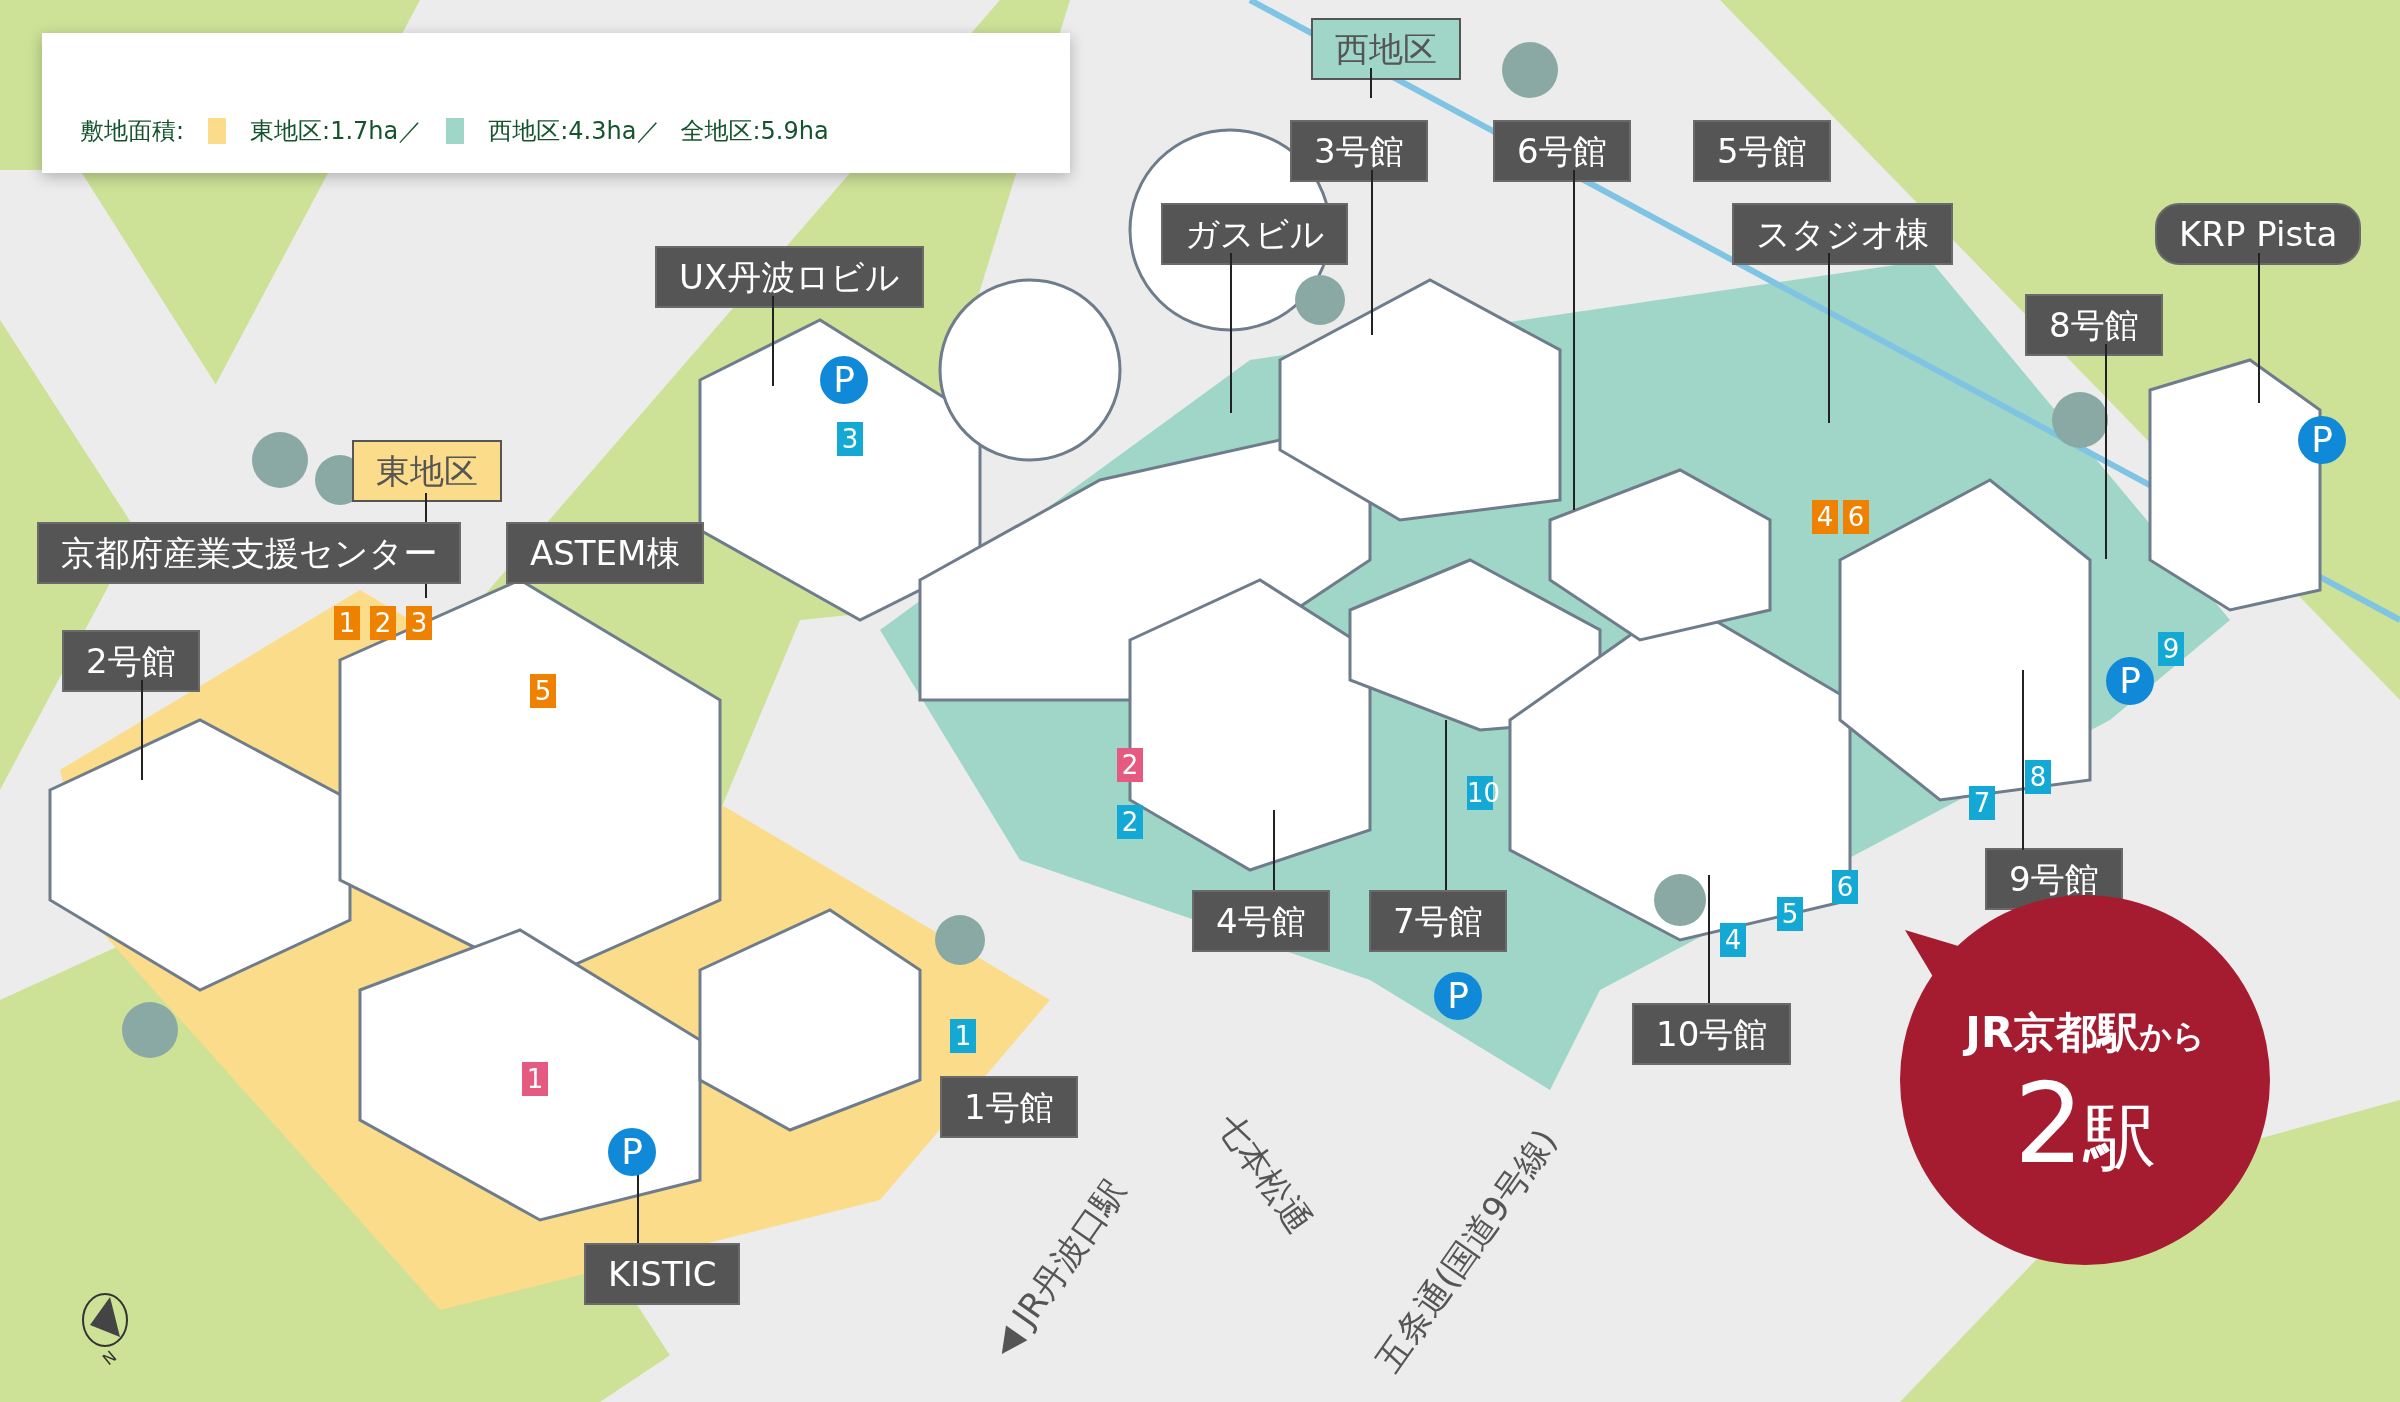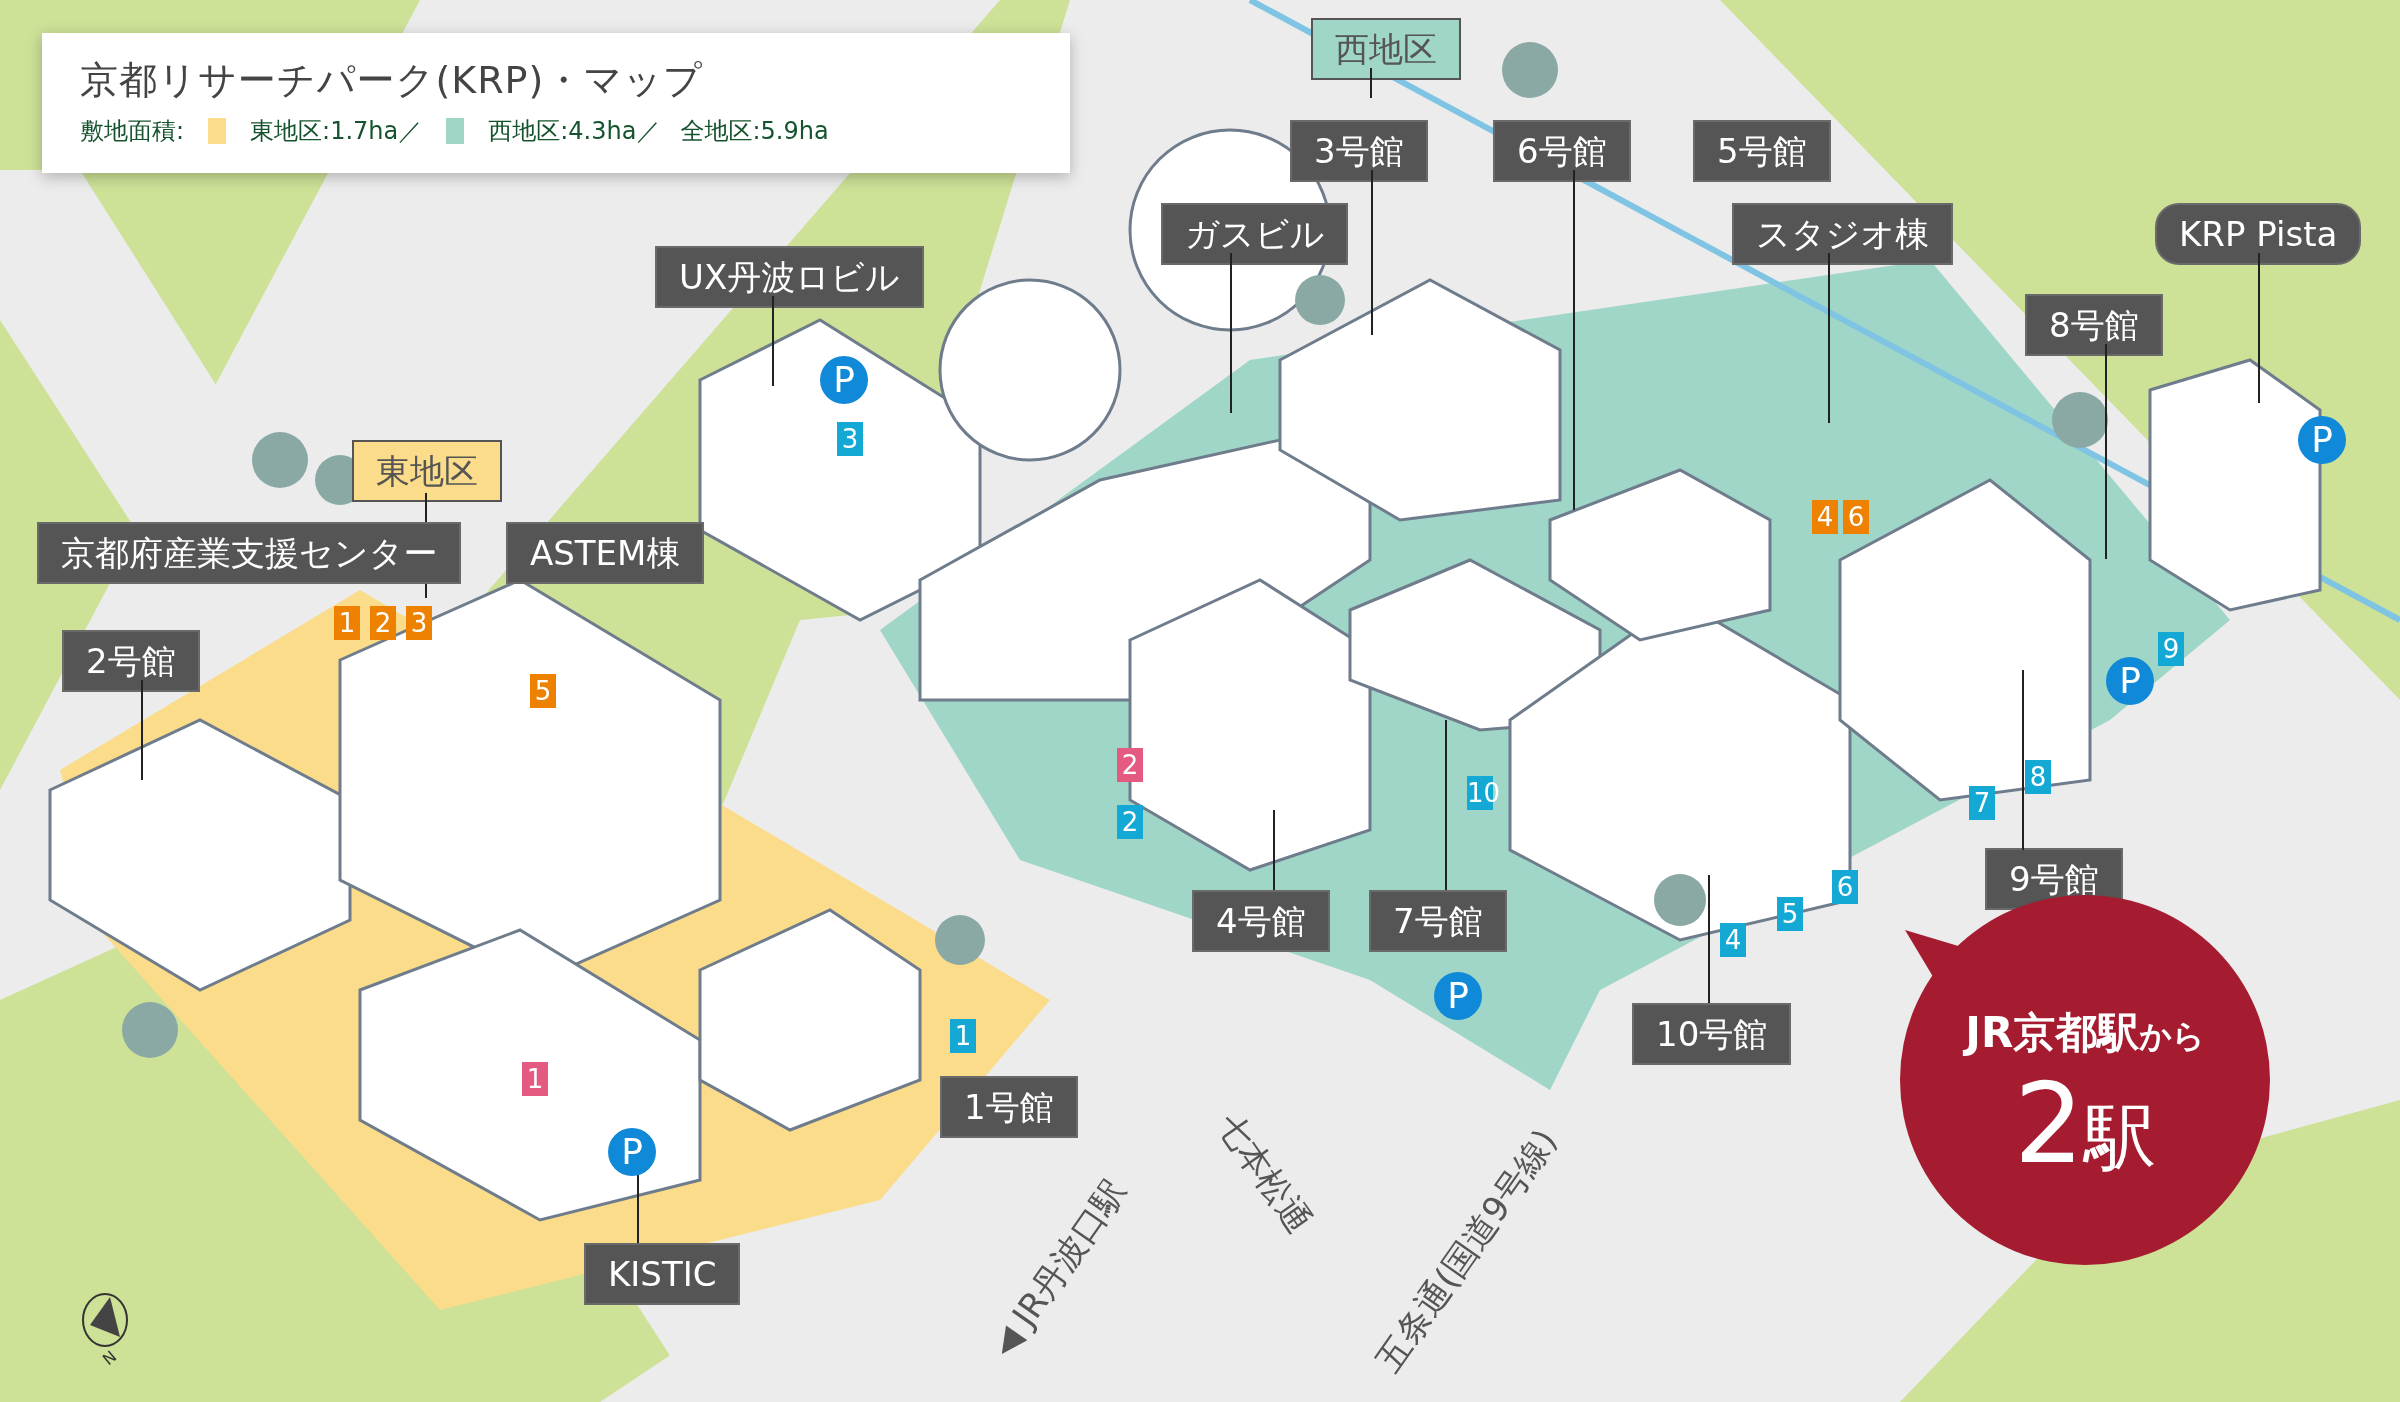--- a/index.html
+++ b/index.html
@@ -69,21 +69,20 @@
     <circle cx="1530" cy="70" r="28"></circle>
       <circle cx="1320" cy="300" r="25"></circle>
     <circle cx="2080" cy="420" r="28"></circle>
       <circle cx="1680" cy="900" r="26"></circle>
     <circle cx="960" cy="940" r="25"></circle>
       <circle cx="150" cy="1030" r="28"></circle>
   </g>
 </svg>
 
 <div id="legend">
-  <div class="title">京都リサーチパーク(KRP)・マップ</div>
   <div class="area">
     <span>敷地面積:</span>
     <span class="sw" style="background:#fbdc8a"></span>
     <span>東地区:1.7ha／</span>
     <span class="sw" style="background:#9fd6c8"></span>
     <span>西地区:4.3ha／</span>
     <span>全地区:5.9ha</span>
   </div>
 </div>
 

